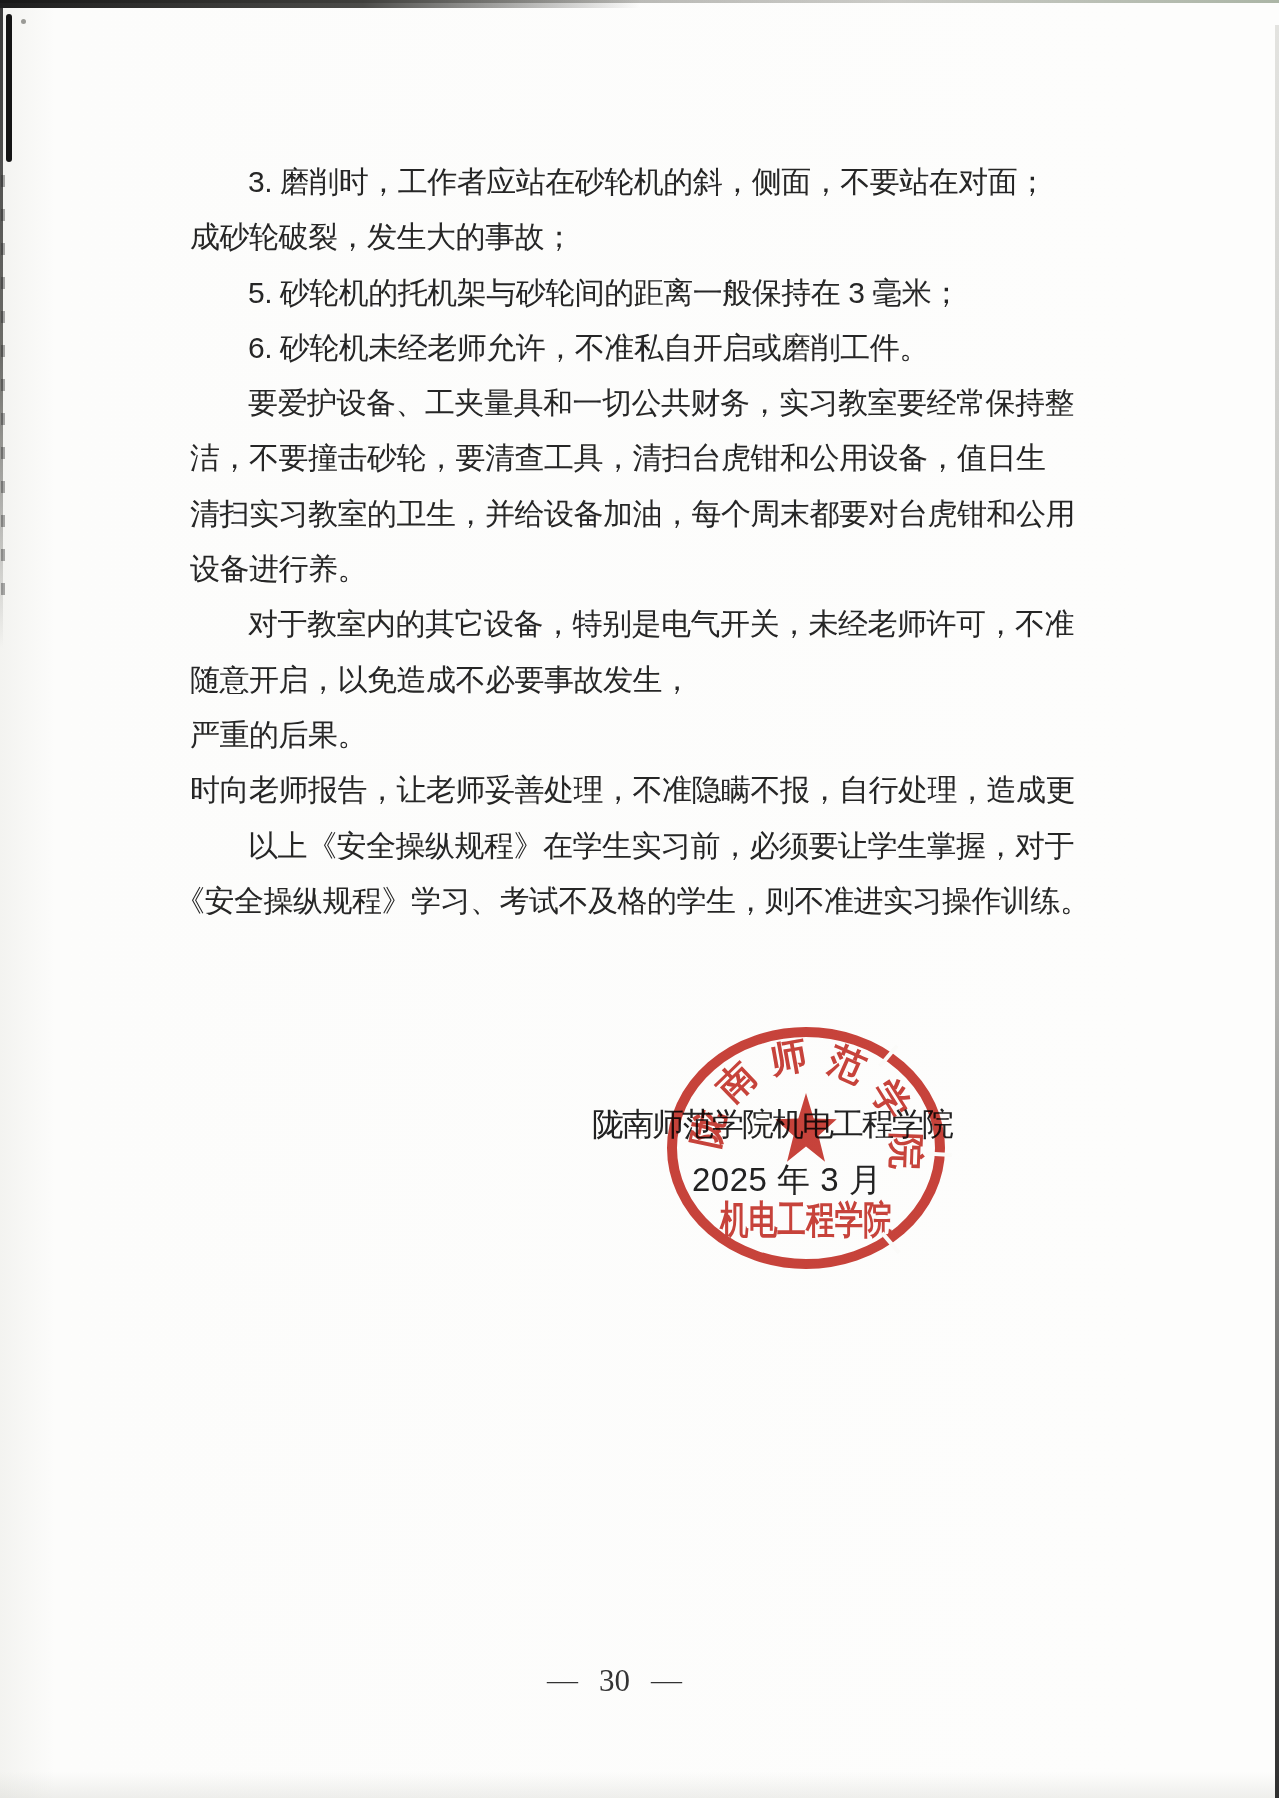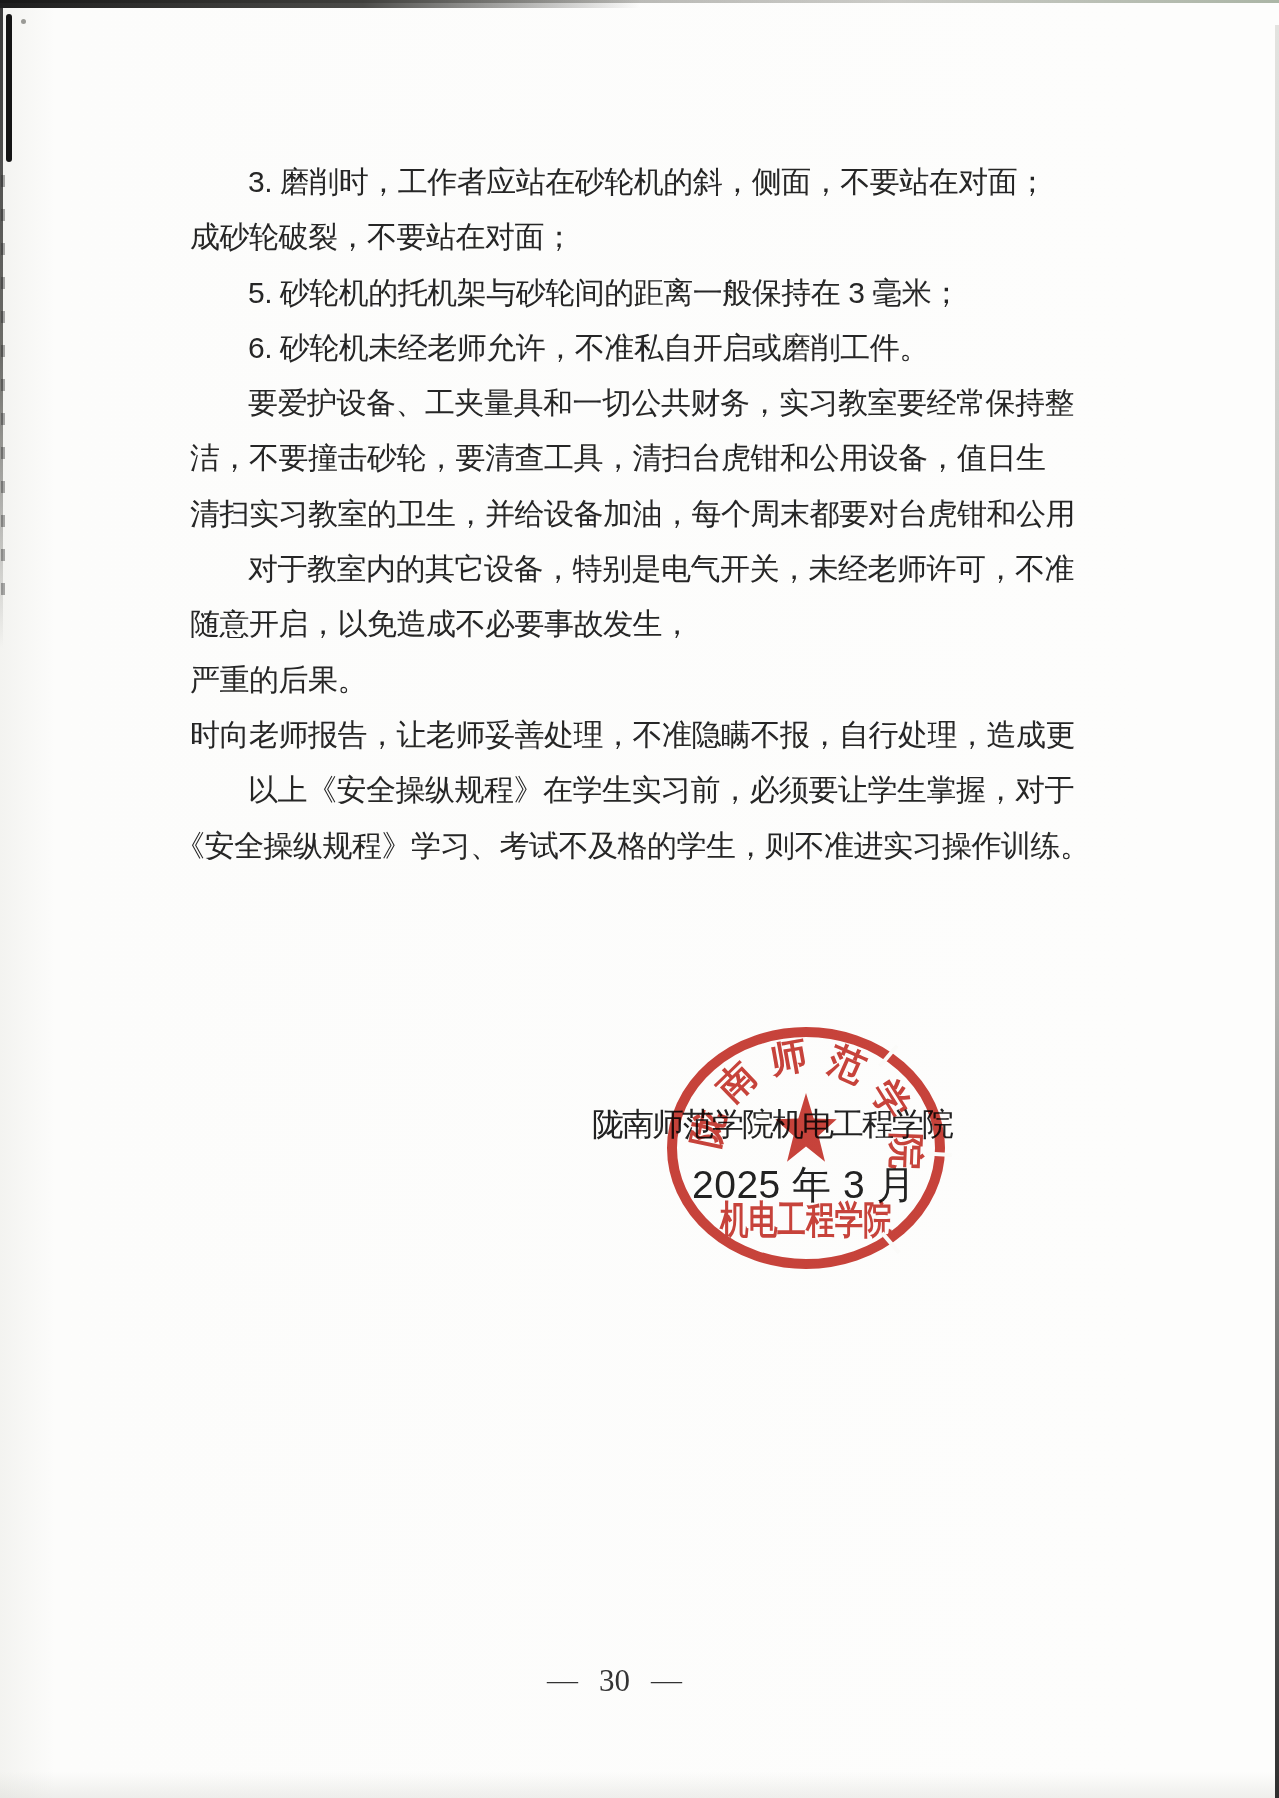--- a/index.html
+++ b/index.html
@@ -70,21 +70,21 @@
   .body-text p.line.hang { margin-left: -15px; }
 
   
   .signature-line {
     position: absolute; left: 592px; top: 1103px;
     font-size: 32px; letter-spacing: -2px; color: #222;
     white-space: nowrap;
   }
   .date-line {
     position: absolute; left: 692px; top: 1158px;
-    font-size: 39px; letter-spacing: 0.5px; color: #222;
+    font-size: 33px; letter-spacing: 0.5px; color: #222;
     white-space: nowrap;
   }
 
   
   .stamp {
     position: absolute; left: 663px; top: 1020px;
     width: 290px; height: 256px;
     mix-blend-mode: multiply;
     opacity: .93;
   }
@@ -113,26 +113,27 @@
   <div class="artifact-top-line"></div>
   <div class="artifact-top-band"></div>
   <div class="artifact-left-line"></div>
   <div class="artifact-left-bar"></div>
   <div class="artifact-left-dashes"></div>
   <div class="artifact-dot"></div>
   <div class="artifact-right-line"></div>
 
   <div class="body-text" id="body-text">
       <p class="line indent">3. 磨削时，工作者应站在砂轮机的斜，侧面，不要站在对面；</p>
-      <p class="line">成砂轮破裂，不要站在对面；</p>
+      <p class="line">成砂轮破裂，发生大的事故；</p>
       <p class="line indent">5. 砂轮机的托机架与砂轮间的距离一般保持在 3 毫米；</p>
       <p class="line indent">6. 砂轮机未经老师允许，不准私自开启或磨削工件。</p>
       <p class="line indent">要爱护设备、工夹量具和一切公共财务，实习教室要经常保持整</p>
       <p class="line">洁，不要撞击砂轮，要清查工具，清扫台虎钳和公用设备，值日生</p>
       <p class="line">清扫实习教室的卫生，并给设备加油，每个周末都要对台虎钳和公用</p>
+      <p class="line">设备进行养。</p>
       <p class="line indent">对于教室内的其它设备，特别是电气开关，未经老师许可，不准</p>
       <p class="line">随意开启，以免造成不必要事故发生，</p>
       <p class="line">严重的后果。</p>
       <p class="line">时向老师报告，让老师妥善处理，不准隐瞒不报，自行处理，造成更</p>
       <p class="line indent">以上《安全操纵规程》在学生实习前，必须要让学生掌握，对于</p>
       <p class="line hang">《安全操纵规程》学习、考试不及格的学生，则不准进实习操作训练。</p>
     </div>
 
   <div class="signature-line">陇南师范学院机电工程学院</div>
   <div class="date-line">2025 年 3 月</div>

